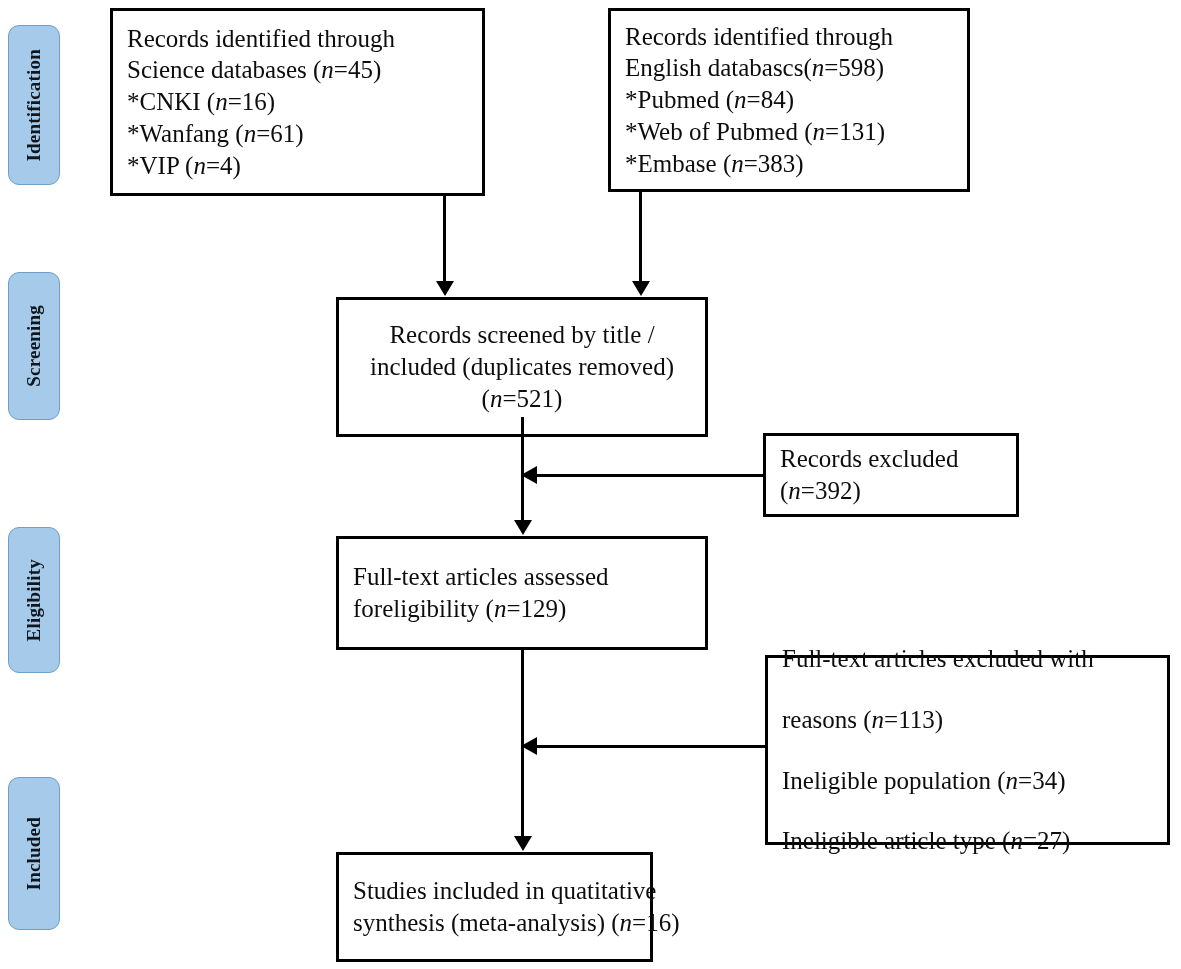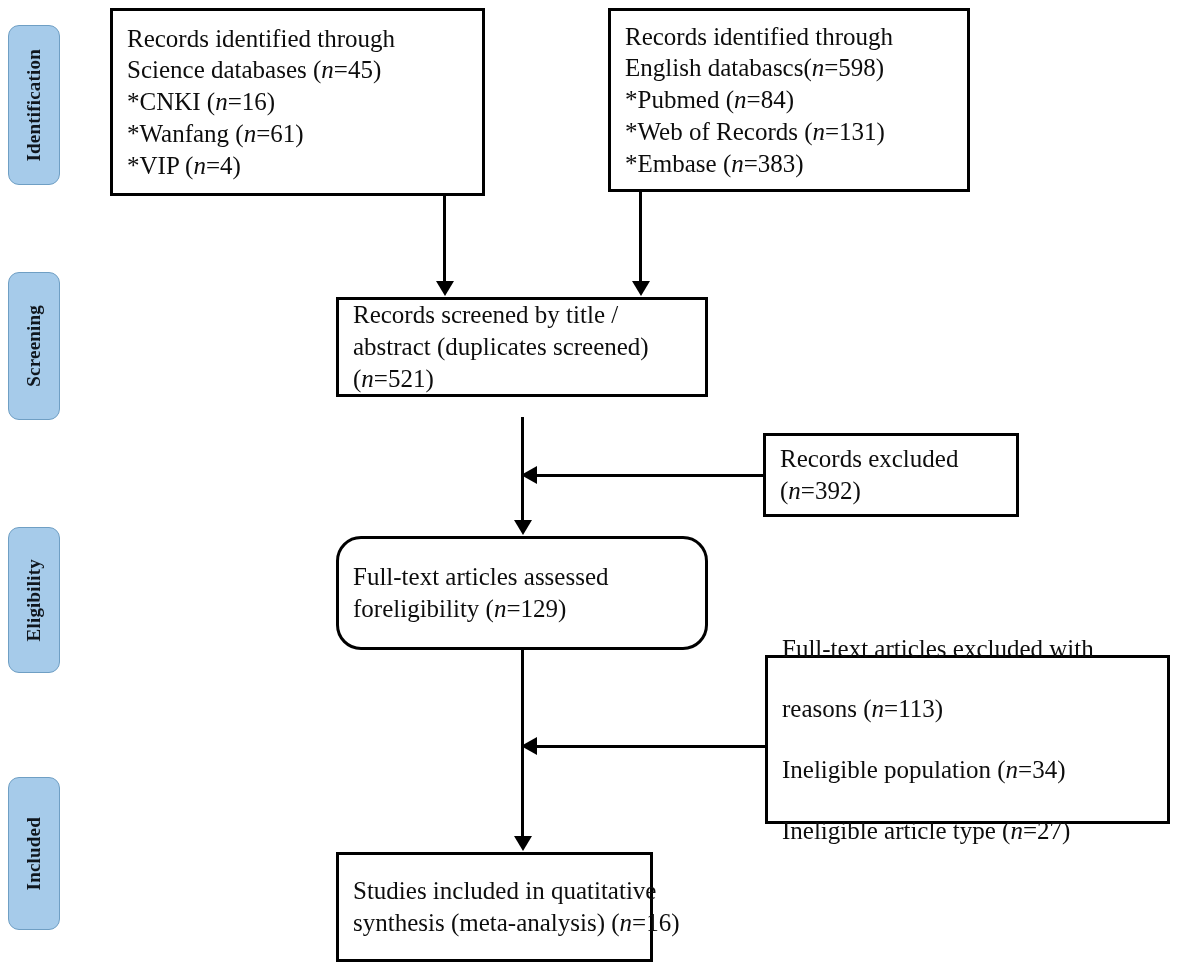--- a/index.html
+++ b/index.html
@@ -119,59 +119,59 @@
     <div class="line"><span>Science databases (</span><em class="n">n</em><span>=45)</span></div>
     <div class="line"><span>*CNKI (</span><em class="n">n</em><span>=16)</span></div>
     <div class="line"><span>*Wanfang (</span><em class="n">n</em><span>=61)</span></div>
     <div class="line"><span>*VIP (</span><em class="n">n</em><span>=4)</span></div>
   </div>
 
   <div class="flow-box" style="left:608px; top:8px; width:362px; height:184px;">
     <div class="line">Records identified through</div>
     <div class="line"><span>English databascs(</span><em class="n">n</em><span>=598)</span></div>
     <div class="line"><span>*Pubmed (</span><em class="n">n</em><span>=84)</span></div>
-    <div class="line"><span>*Web of Records (</span><em class="n">n</em><span>=131)</span></div>
+    <div class="line"><span>*Web of Pubmed (</span><em class="n">n</em><span>=131)</span></div>
     <div class="line"><span>*Embase (</span><em class="n">n</em><span>=383)</span></div>
   </div>
 
   <div class="vline" style="left:443px; top:194px; height:88px;"></div>
   <div class="arrow-down" style="left:436px; top:281px;"></div>
 
   <div class="vline" style="left:639px; top:190px; height:92px;"></div>
   <div class="arrow-down" style="left:632px; top:281px;"></div>
 
-  <div class="flow-box" style="left:336px; top:297px; width:372px; height:100px;">
+  <div class="flow-box" style="left:336px; top:297px; width:372px; height:140px;align-items:center;">
     <div class="line">Records screened by title /</div>
-    <div class="line">abstract (duplicates screened)</div>
+    <div class="line">included (duplicates removed)</div>
     <div class="line"><span>(</span><em class="n">n</em><span>=521)</span></div>
   </div>
 
   <div class="vline" style="left:521px; top:417px; height:104px;"></div>
   <div class="arrow-down" style="left:514px; top:520px;"></div>
 
   <div class="hline" style="left:536px; top:474px; width:228px;"></div>
   <div class="arrow-left" style="left:521px; top:466px;"></div>
 
   <div class="flow-box" style="left:763px; top:433px; width:256px; height:84px;justify-content:center;">
     <div class="line">Records excluded</div>
     <div class="line"><span>(</span><em class="n">n</em><span>=392)</span></div>
   </div>
 
-  <div class="flow-box" style="left:336px; top:536px; width:372px; height:114px;border-radius:25px;">
+  <div class="flow-box" style="left:336px; top:536px; width:372px; height:114px;">
     <div class="line">Full-text articles assessed</div>
     <div class="line"><span>foreligibility (</span><em class="n">n</em><span>=129)</span></div>
   </div>
 
   <div class="vline" style="left:521px; top:650px; height:187px;"></div>
   <div class="arrow-down" style="left:514px; top:836px;"></div>
 
   <div class="hline" style="left:536px; top:745px; width:230px;"></div>
   <div class="arrow-left" style="left:521px; top:737px;"></div>
 
-  <div class="flow-box" style="left:765px; top:655px; width:405px; height:169px;gap:29px;">
+  <div class="flow-box" style="left:765px; top:655px; width:405px; height:190px;gap:29px;">
     <div class="line">Full-text articles excluded with</div>
     <div class="line"><span>reasons (</span><em class="n">n</em><span>=113)</span></div>
     <div class="line"><span>Ineligible population (</span><em class="n">n</em><span>=34)</span></div>
     <div class="line"><span>Ineligible article type (</span><em class="n">n</em><span>=27)</span></div>
   </div>
 
   <div class="flow-box" style="left:336px; top:852px; width:317px; height:110px;">
     <div class="line">Studies included in quatitative</div>
     <div class="line"><span>synthesis (meta-analysis) (</span><em class="n">n</em><span>=16)</span></div>
   </div>

